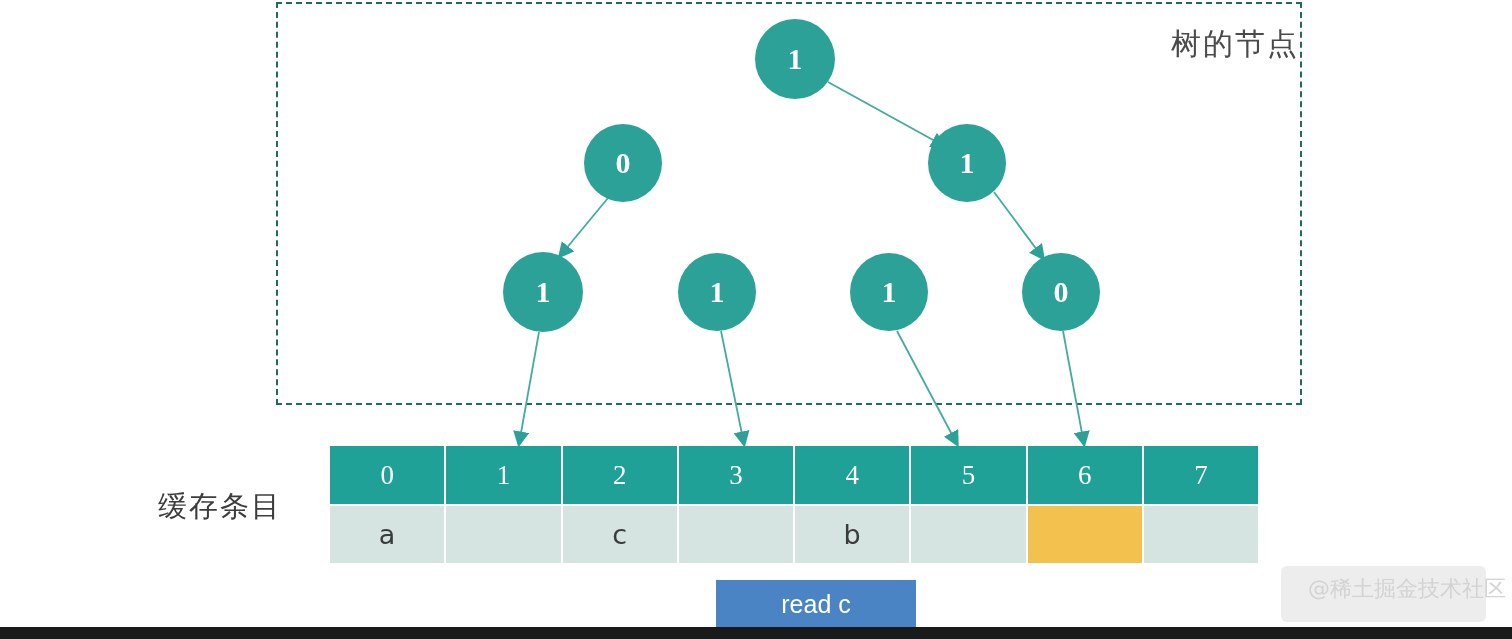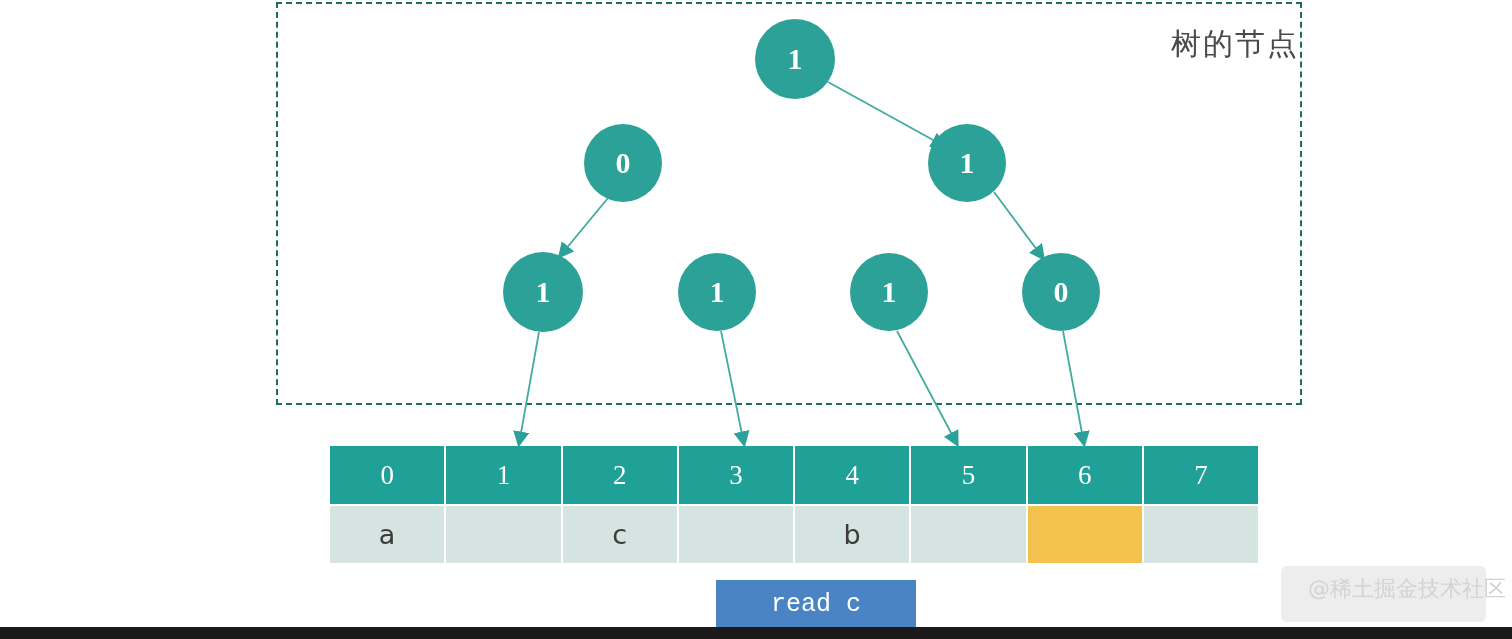--- a/index.html
+++ b/index.html
@@ -125,21 +125,21 @@
     left: 716px;
     top: 580px;
     width: 200px;
     height: 48px;
     background: #4a84c4;
     color: #ffffff;
     display: flex;
     align-items: center;
     justify-content: center;
     font-size: 25px;
-    font-family: Liberation Mono, monospace;
+    font-family: Liberation Sans, sans-serif;
     box-sizing: border-box;
   }
 
   
   .wm-plate {
     position: absolute;
     left: 1281px;
     top: 566px;
     width: 205px;
     height: 56px;
@@ -202,20 +202,21 @@
   <div id="node-layer">
       <div class="node" style="left: 755px; top: 19px; width: 80px; height: 80px; background: rgb(43, 161, 152);">1</div>
       <div class="node" style="left: 584px; top: 124px; width: 78px; height: 78px; background: rgb(43, 161, 152);">0</div>
       <div class="node" style="left: 928px; top: 124px; width: 78px; height: 78px; background: rgb(43, 161, 152);">1</div>
       <div class="node" style="left: 503px; top: 252px; width: 80px; height: 80px; background: rgb(43, 161, 152);">1</div>
       <div class="node" style="left: 678px; top: 253px; width: 78px; height: 78px; background: rgb(43, 161, 152);">1</div>
       <div class="node" style="left: 850px; top: 253px; width: 78px; height: 78px; background: rgb(43, 161, 152);">1</div>
       <div class="node" style="left: 1022px; top: 253px; width: 78px; height: 78px; background: rgb(43, 161, 152);">0</div>
     </div>
 
+  <div class="cache-label">缓存条目</div>
 
   <div class="cache-table">
     <div class="cache-row index-row" id="index-row">
         <div class="cell index-cell">0</div>
         <div class="cell index-cell">1</div>
         <div class="cell index-cell">2</div>
         <div class="cell index-cell">3</div>
         <div class="cell index-cell">4</div>
         <div class="cell index-cell">5</div>
         <div class="cell index-cell">6</div>

